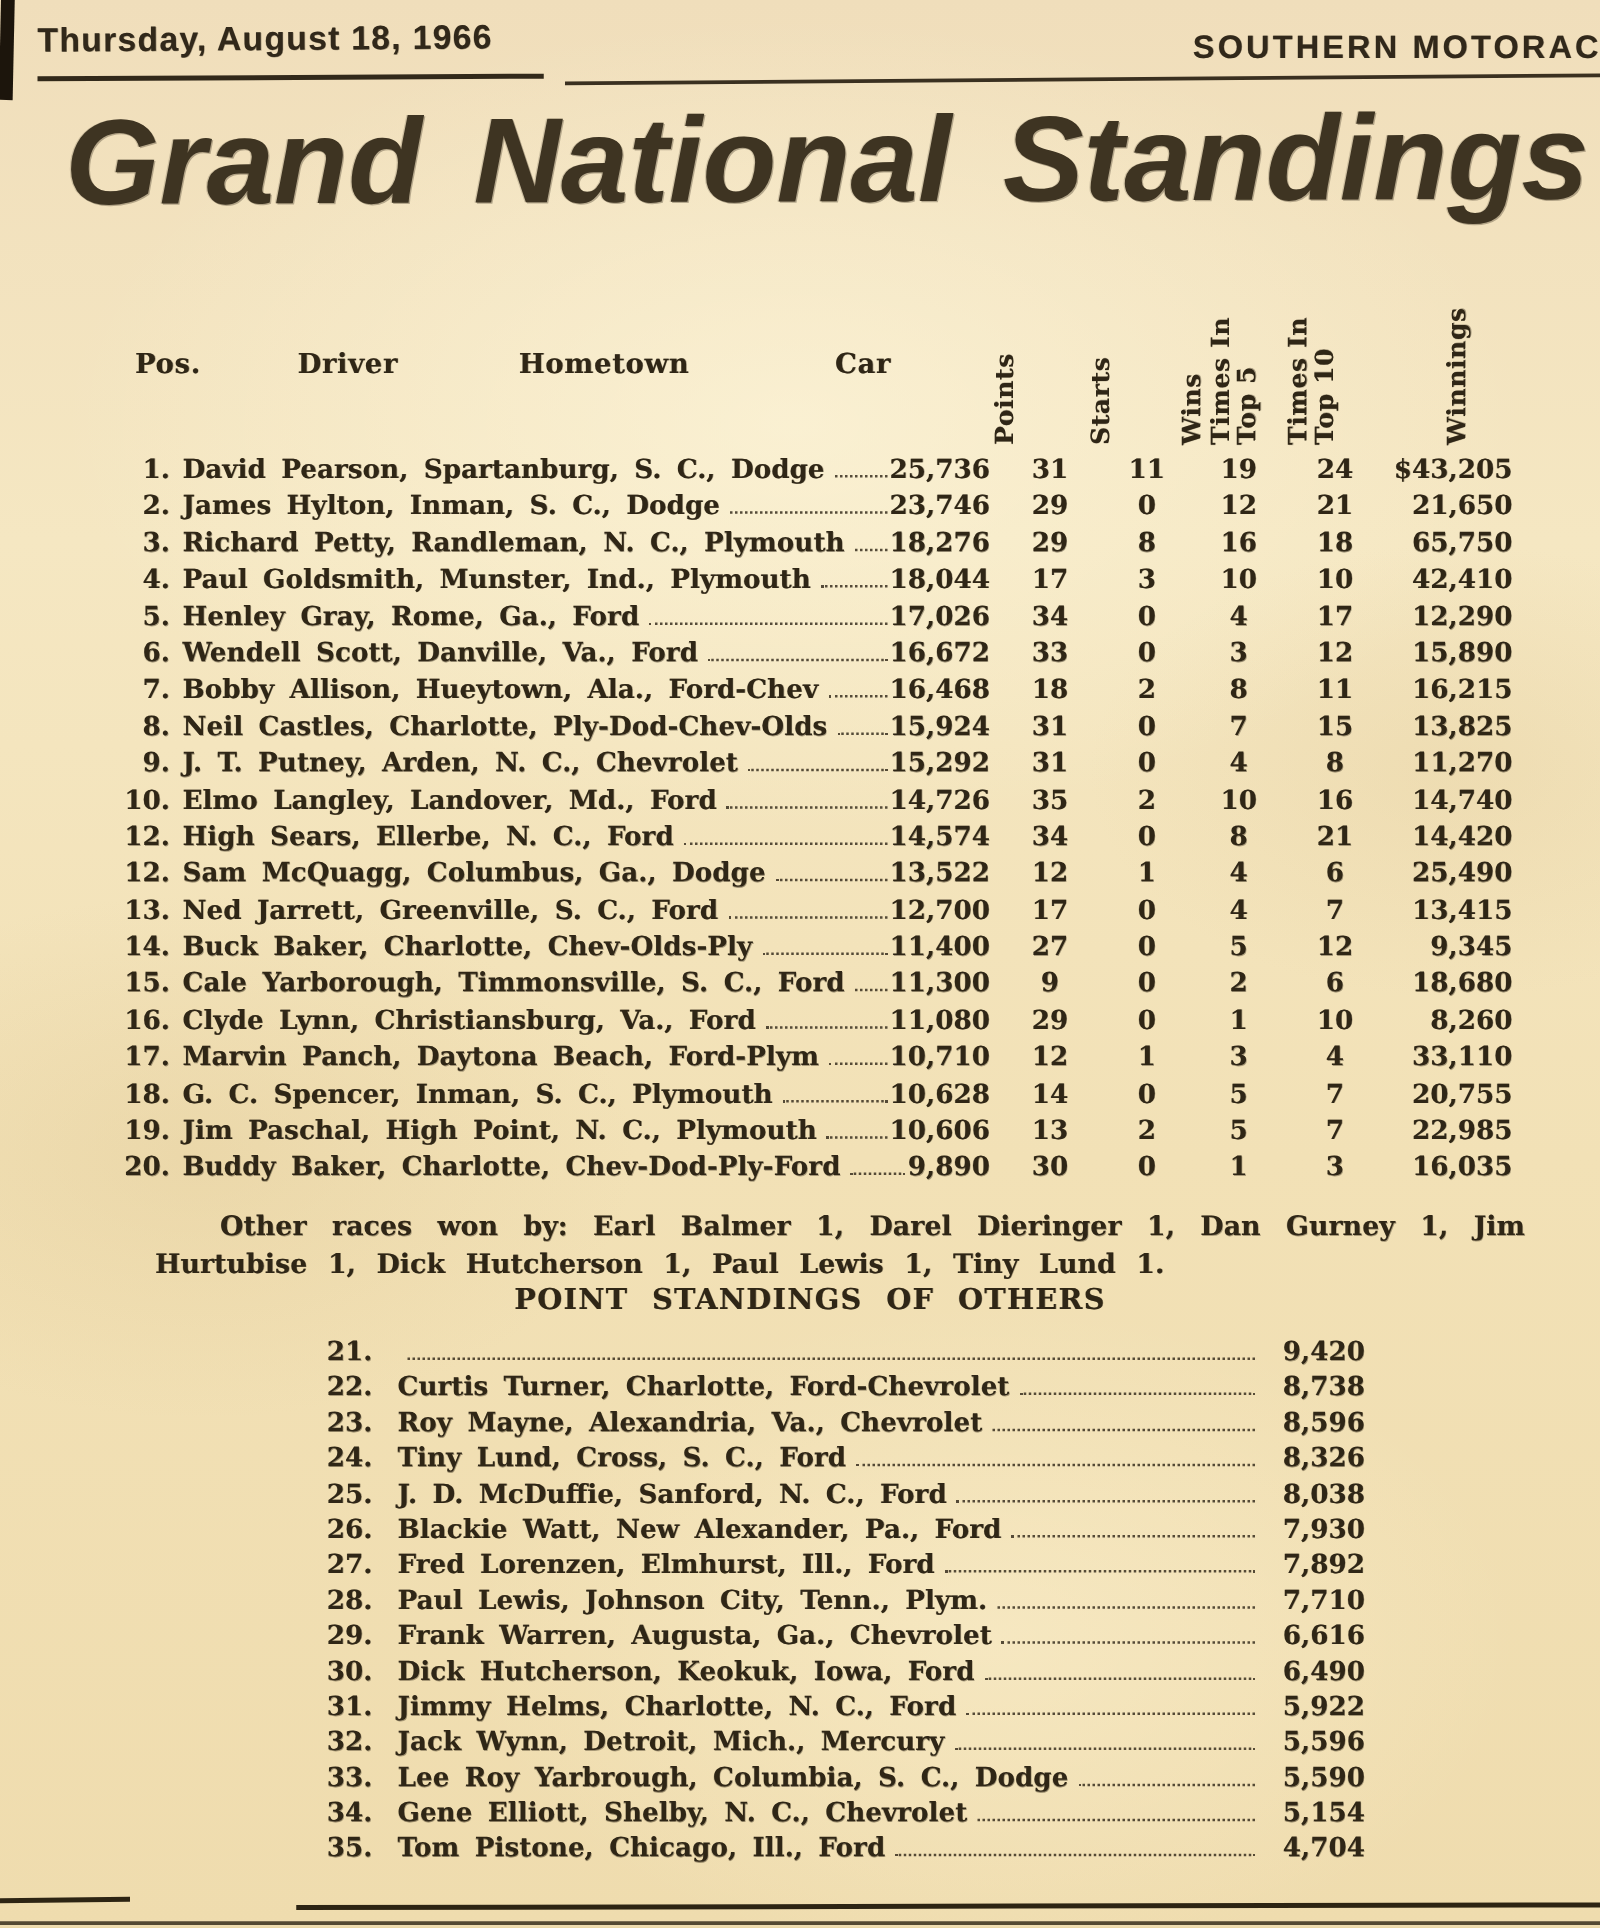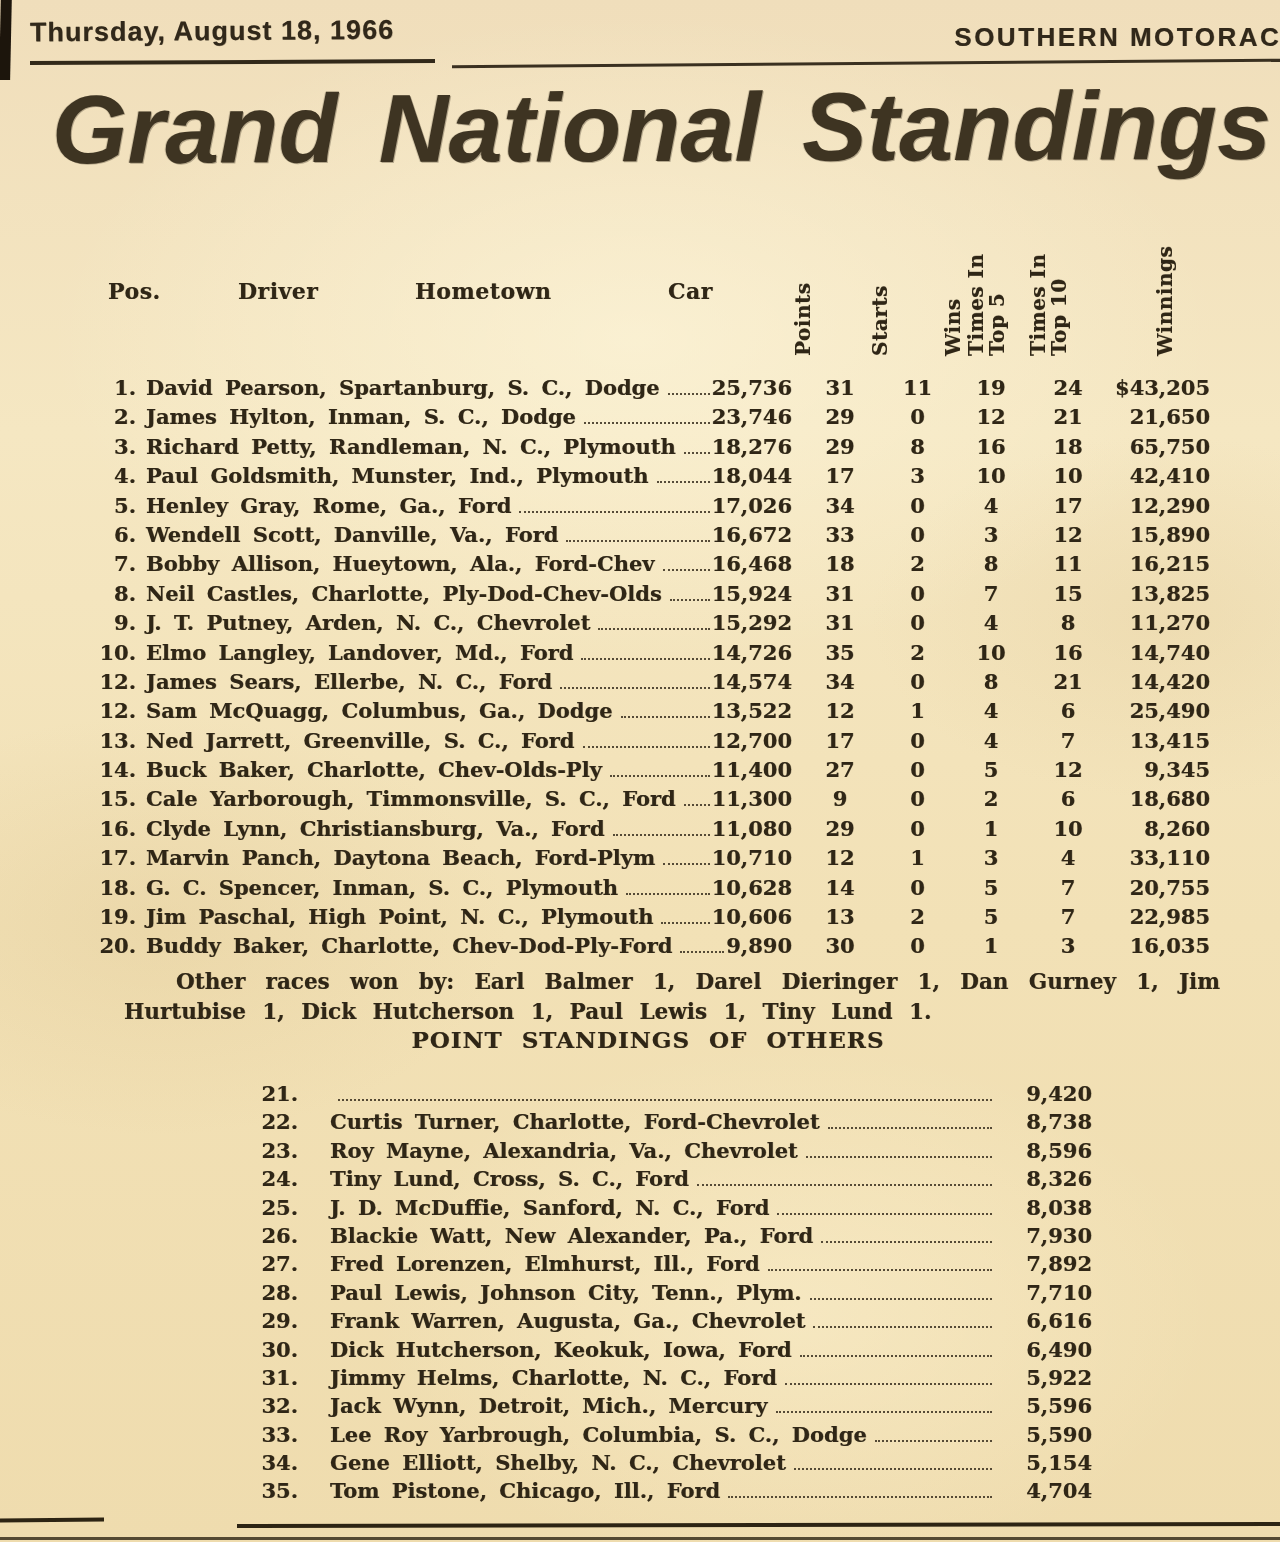--- a/index.html
+++ b/index.html
@@ -39,33 +39,33 @@
   .h-points{left:814px;} .h-starts{left:891px;} .h-wins{left:964px;}
   .h-top5{left:1008px;} .h-top10{left:1070px;} .h-winnings{left:1176px;}
   
   .rows{position:absolute;top:362px;left:0;width:1280px;}
   .mrow{display:grid;grid-template-columns:52px 660px 80px 75px 72px 82px 135px;
         padding-left:88px;align-items:baseline;height:29.4px;font-weight:bold;font-size:21px;}
   .mrow .pos{text-align:right;padding-right:4px;}
   .entrycell{display:flex;align-items:baseline;padding-left:6px;}
   .etext{white-space:nowrap;word-spacing:5px;}
   .leader{flex:1 1 auto;min-width:14px;border-bottom:2.5px dotted #3a3020;margin:0 2px 5px 8px;align-self:flex-end;opacity:.85;}
-  .pts{min-width:66px;text-align:right;padding-right:8px;margin-top:13px;}
+  .pts{min-width:66px;text-align:right;padding-right:8px;}
   .num{text-align:center;}
   .win{text-align:right;padding-right:34px;}
   
   .note{position:absolute;top:955px;left:112px;width:1096px;margin:12px;
         font-size:21.5px;font-weight:bold;line-height:29.5px;word-spacing:9px;
         text-align:justify;text-indent:52px;}
   
   .others-title{position:absolute;top:1026px;left:0;width:1280px;margin:0;text-align:center;
         font-size:23px;font-weight:bold;letter-spacing:1px;word-spacing:10px;transform:translateX(8px);}
   .orows{position:absolute;top:1068px;left:228px;width:874px;}
   .orow{display:grid;grid-template-columns:72px 1fr 96px;align-items:baseline;height:28.4px;
-        font-weight:bold;font-size:21px;gap:12px;}
+        font-weight:bold;font-size:21px;}
   .orow .pos{text-align:right;padding-right:2px;}
   .orow .entrycell{padding-left:18px;}
   .orow .pts{text-align:right;padding-right:10px;min-width:0;}
   
   .b1{position:absolute;left:0;top:1518px;width:104px;height:4px;background:#2d2413;transform:rotate(-.6deg);}
   .b2{position:absolute;left:237px;top:1523px;width:1043px;height:4px;background:#2d2413;transform:rotate(-.12deg);}
   .b3{position:absolute;left:0;top:1537px;width:1280px;height:3px;background:rgba(45,36,19,.8);}
 </style>
 </head>
 <body>
@@ -234,21 +234,21 @@
     <span class="num">35</span>
     <span class="num">2</span>
     <span class="num">10</span>
     <span class="num">16</span>
     <span class="win">14,740</span>
   </div>
 
   <div class="mrow">
     <span class="pos">12.</span>
     <span class="entrycell">
-      <span class="etext">James Sears, Ellerbe, N. C., Ford</span>
+      <span class="etext">High Sears, Ellerbe, N. C., Ford</span>
       <span class="leader"></span>
       <span class="pts">14,574</span>
     </span>
     <span class="num">34</span>
     <span class="num">0</span>
     <span class="num">8</span>
     <span class="num">21</span>
     <span class="win">14,420</span>
   </div>
 

